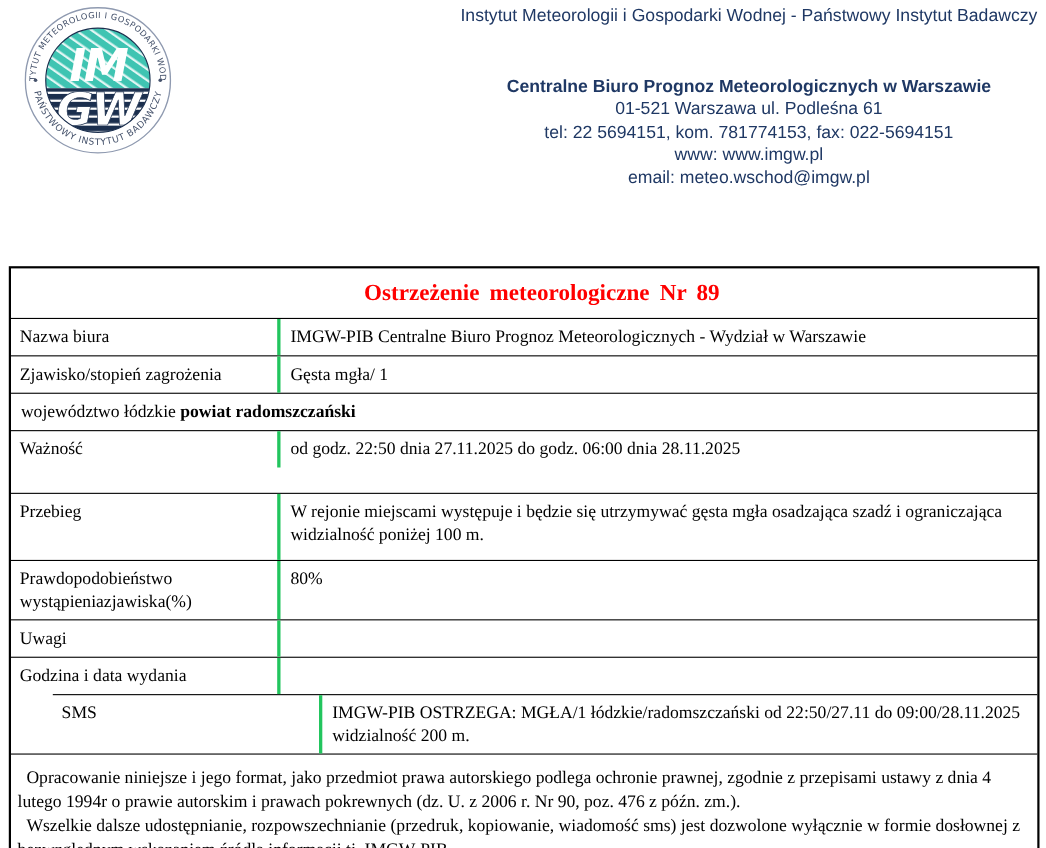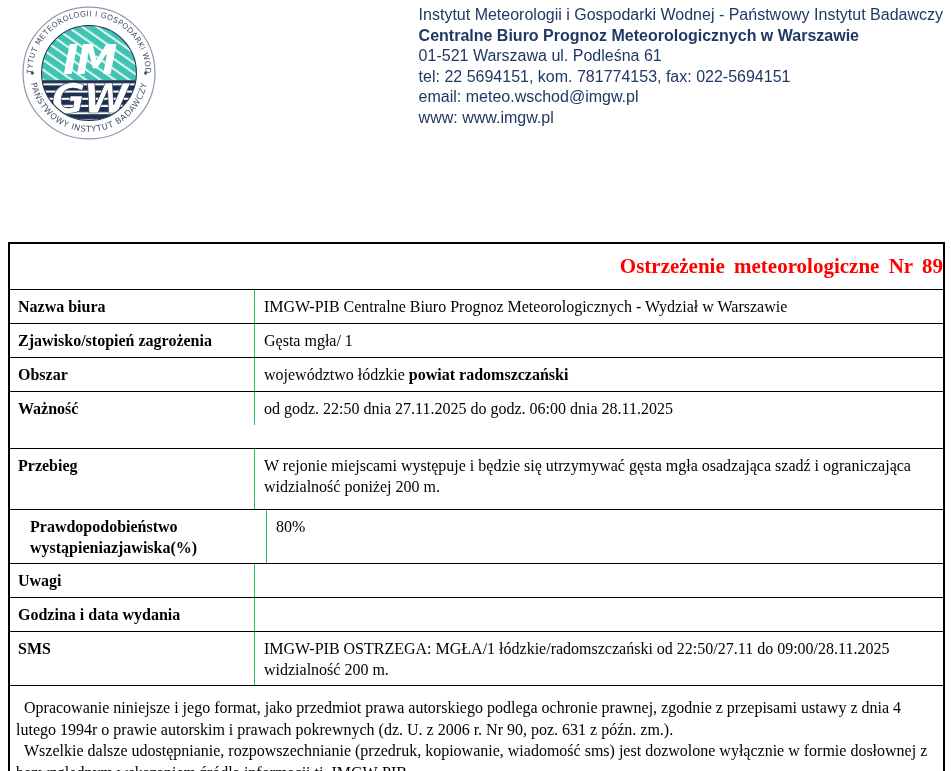--- a/index.html
+++ b/index.html
@@ -2,45 +2,45 @@
 <html lang="pl"><head>
 <meta charset="utf-8">
 <style>
   html,body{margin:0;padding:0;background:#ffffff;}
   body{width:951px;height:771px;position:relative;overflow:hidden;
        font-family:"Liberation Serif",serif;color:#000;}
 
   
   .letterhead{position:absolute;left:0;top:0;width:951px;height:160px;}
   .logo{position:absolute;left:22px;top:6px;width:134px;height:134px;}
-  .org-block{position:absolute;right:8px;top:5px;text-align:left;
+  .org-block{position:absolute;right:8px;top:5px;text-align:center;
              font-family:"Liberation Sans",sans-serif;
              font-size:16px;line-height:20.5px;color:#1f3864;white-space:nowrap;}
   .org-block .bold{font-weight:bold;}
 
   
   .wtable{position:absolute;left:8px;top:242px;width:933px;
           border:2px solid #000;background:#fff;
           font-size:16px;line-height:21px;}
   .trow{display:flex;border-top:1px solid #000;box-sizing:border-box;}
   .trow.first{border-top:none;}
-  .title-row{display:flex;align-items:center;justify-content:flex-end;
+  .title-row{display:flex;align-items:center;justify-content:center;
              min-height:45px;padding-left:32px;}
   .title-text{color:#ff0000;font-weight:bold;font-size:21px;word-spacing:4px;}
-  .tcell-label{width:245px;min-width:245px;border-right:1px solid #22c55e;
-               padding:6px 4px 5px 8px;font-weight:bold;box-sizing:border-box;}
+  .tcell-label{width:245px;min-width:245px;border-right:3px solid #22c55e;
+               padding:6px 4px 5px 8px;font-weight:normal;box-sizing:border-box;}
   .tcell-value{flex:1;padding:6px 10px 5px 9px;box-sizing:border-box;}
   .r-single{min-height:34px;}
   .r-przebieg{min-height:61px;margin-top:23px;}
-  .r-prawdo{min-height:52px;padding-left:12px;}
-  .r-sms{min-height:49px;}
+  .r-prawdo{min-height:52px;}
+  .r-sms{min-height:49px;margin-left:38px;}
   .footer-row{display:block;min-height:94px;padding:11px 10px 5px 6px;
               box-sizing:border-box;line-height:21.5px;}
   .footer-row p{margin:0;text-indent:8px;}
-  .bold{font-weight:bold;}
+  .bold{font-weight:bold;margin-top:44px;}
 </style>
 </head>
 <body>
 
 <div class="letterhead">
 
   <div class="logo">
     <svg viewBox="0 0 130 130" width="134" height="134" aria-hidden="true">
       <defs>
         <clipPath id="innerClip">
@@ -74,54 +74,53 @@
       <circle cx="10" cy="65" r="1.6" fill="#45526b"></circle>
       <circle cx="120" cy="65" r="1.6" fill="#45526b"></circle>
     </svg>
   </div>
 
   <div class="org-block">
     <div>Instytut Meteorologii i Gospodarki Wodnej - Państwowy Instytut Badawczy</div>
     <div class="bold">Centralne Biuro Prognoz Meteorologicznych w Warszawie</div>
     <div>01-521 Warszawa ul. Podleśna  61</div>
     <div>tel: 22 5694151, kom. 781774153, fax: 022-5694151</div>
+    <div>www: www.imgw.pl</div>
     <div>email: meteo.wschod@imgw.pl</div>
-    <div>www: www.imgw.pl</div>
   </div>
 </div>
 
 <div class="wtable">
 
   <div class="trow first title-row">
     <span class="title-text">Ostrzeżenie meteorologiczne Nr 89</span>
   </div>
 
   <div class="trow r-single">
     <div class="tcell-label">Nazwa biura</div>
     <div class="tcell-value">IMGW-PIB Centralne Biuro Prognoz Meteorologicznych - Wydział w Warszawie</div>
   </div>
 
   <div class="trow r-single">
     <div class="tcell-label">Zjawisko/stopień zagrożenia</div>
     <div class="tcell-value">Gęsta mgła/ 1</div>
   </div>
 
   <div class="trow r-single">
-    <div class="tcell-label">Obszar</div>
     <div class="tcell-value"><span>województwo łódzkie </span><span class="bold">powiat radomszczański</span></div>
   </div>
 
   <div class="trow r-single">
     <div class="tcell-label">Ważność</div>
     <div class="tcell-value">od godz. 22:50 dnia 27.11.2025 do godz. 06:00 dnia 28.11.2025</div>
   </div>
 
   <div class="trow r-przebieg">
     <div class="tcell-label">Przebieg</div>
-    <div class="tcell-value">W rejonie miejscami występuje i będzie się utrzymywać gęsta mgła osadzająca szadź i ograniczająca widzialność poniżej 200 m.</div>
+    <div class="tcell-value">W rejonie miejscami występuje i będzie się utrzymywać gęsta mgła osadzająca szadź i ograniczająca widzialność poniżej 100 m.</div>
   </div>
 
   <div class="trow r-prawdo">
     <div class="tcell-label">Prawdopodobieństwo wystąpieniazjawiska(%)</div>
     <div class="tcell-value">80%</div>
   </div>
 
   <div class="trow r-single">
     <div class="tcell-label">Uwagi</div>
   </div>
@@ -129,17 +128,17 @@
   <div class="trow r-single">
     <div class="tcell-label">Godzina i data wydania</div>
   </div>
 
   <div class="trow r-sms">
     <div class="tcell-label">SMS</div>
     <div class="tcell-value">IMGW-PIB OSTRZEGA: MGŁA/1 łódzkie/radomszczański od 22:50/27.11 do 09:00/28.11.2025 widzialność 200 m.</div>
   </div>
 
   <div class="trow footer-row">
-    <p>Opracowanie niniejsze i jego format, jako przedmiot prawa autorskiego podlega ochronie prawnej, zgodnie z przepisami ustawy z dnia 4 lutego 1994r o prawie autorskim i prawach pokrewnych (dz. U. z 2006 r. Nr 90, poz. 631 z późn. zm.).</p>
+    <p>Opracowanie niniejsze i jego format, jako przedmiot prawa autorskiego podlega ochronie prawnej, zgodnie z przepisami ustawy z dnia 4 lutego 1994r o prawie autorskim i prawach pokrewnych (dz. U. z 2006 r. Nr 90, poz. 476 z późn. zm.).</p>
     <p>Wszelkie dalsze udostępnianie, rozpowszechnianie (przedruk, kopiowanie, wiadomość sms) jest dozwolone wyłącznie w formie dosłownej z bezwzględnym wskazaniem źródła informacji tj. IMGW-PIB.</p>
   </div>
 
 </div>
 
 </body></html>

